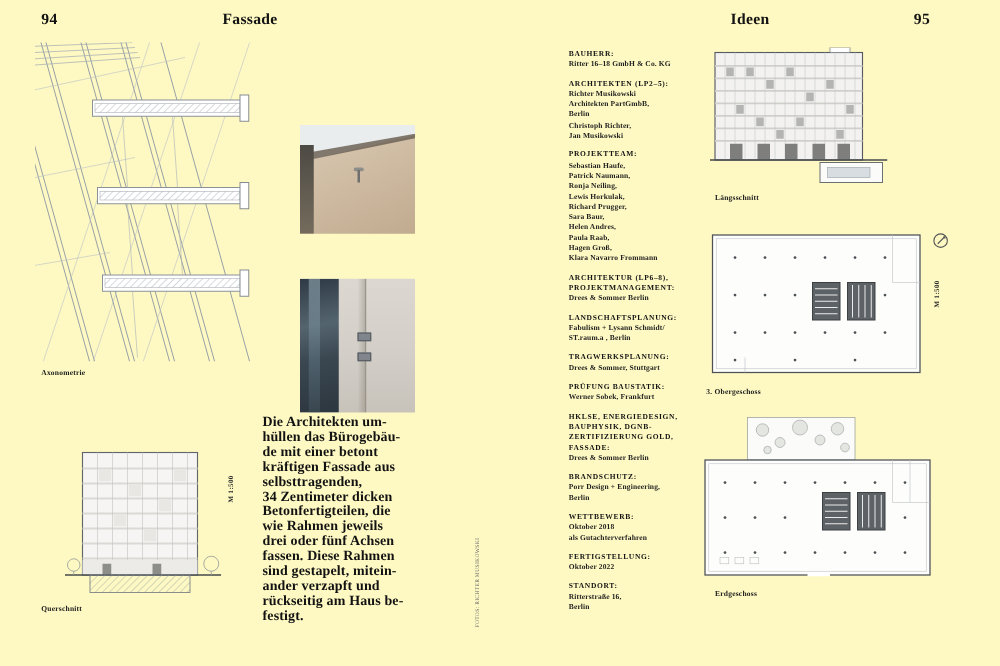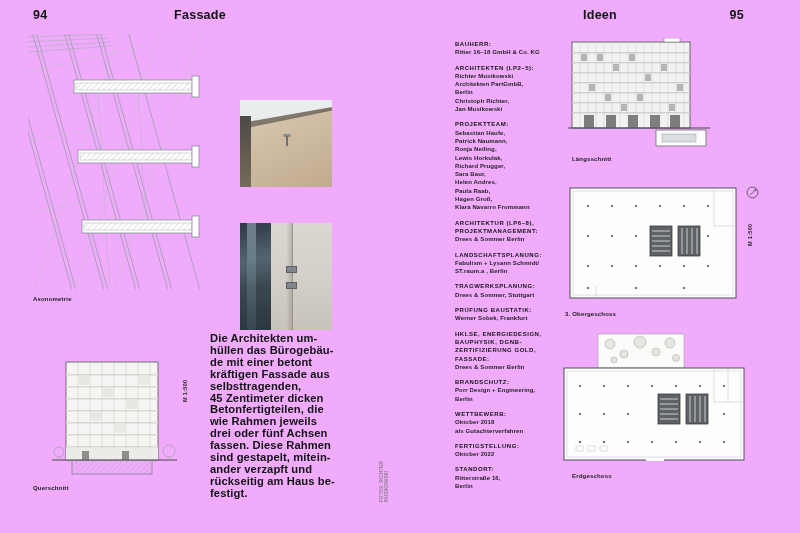--- a/index.html
+++ b/index.html
@@ -1,17 +1,17 @@
 <!DOCTYPE html>
 <html><head>
 <meta charset="utf-8">
 <style>
   html,body{margin:0;padding:0;background:#e8e8e8;}
-  .spread{position:relative;width:800px;height:533px;background:#f0abfc;overflow:hidden;
-          font-family:Liberation Sans, sans-serif;color:#131313;}
+  .spread{position:relative;width:800px;height:533px;background:#fef9c3;overflow:hidden;
+          font-family:Liberation Serif, serif;color:#131313;}
   .abs{position:absolute;}
   .pagenum{font-size:12.5px;font-weight:700;letter-spacing:.02em;}
   .sectitle{font-size:12.5px;font-weight:700;letter-spacing:.02em;text-align:center;}
   .caption{font-size:6px;font-weight:700;letter-spacing:.03em;color:#1c1c1c;}
   .body-text{font-size:11.2px;font-weight:700;line-height:11.9px;letter-spacing:.01em;
              white-space:pre-line;color:#121212;}
   .vtext{writing-mode:vertical-rl;transform:rotate(180deg);font-size:5.5px;font-weight:700;
          letter-spacing:.06em;color:#2a2a2a;}
   .vcredit{writing-mode:vertical-rl;transform:rotate(180deg);font-size:4.5px;font-weight:400;
            letter-spacing:.05em;color:#6b6b6b;}
@@ -175,21 +175,21 @@
         <line x1="117" y1="101" x2="117" y2="104"></line>
     </g>
   </svg>
   <div class="abs caption" style="left:33px;top:485px;">Querschnitt</div>
 
   <div class="abs body-text" style="left:210px;top:333px;width:162px;">Die Architekten um-
 hüllen das Bürogebäu-
 de mit einer betont
 kräftigen Fassade aus
 selbsttragenden,
-45 Zentimeter dicken
+34 Zentimeter dicken
 Betonfertigteilen, die
 wie Rahmen jeweils
 drei oder fünf Achsen
 fassen. Diese Rahmen
 sind gestapelt, mitein-
 ander verzapft und
 rückseitig am Haus be-
 festigt.</div>
 
   <div class="abs vcredit" style="left:379px;top:430px;height:72px;">FOTOS: RICHTER MUSIKOWSKI</div>

